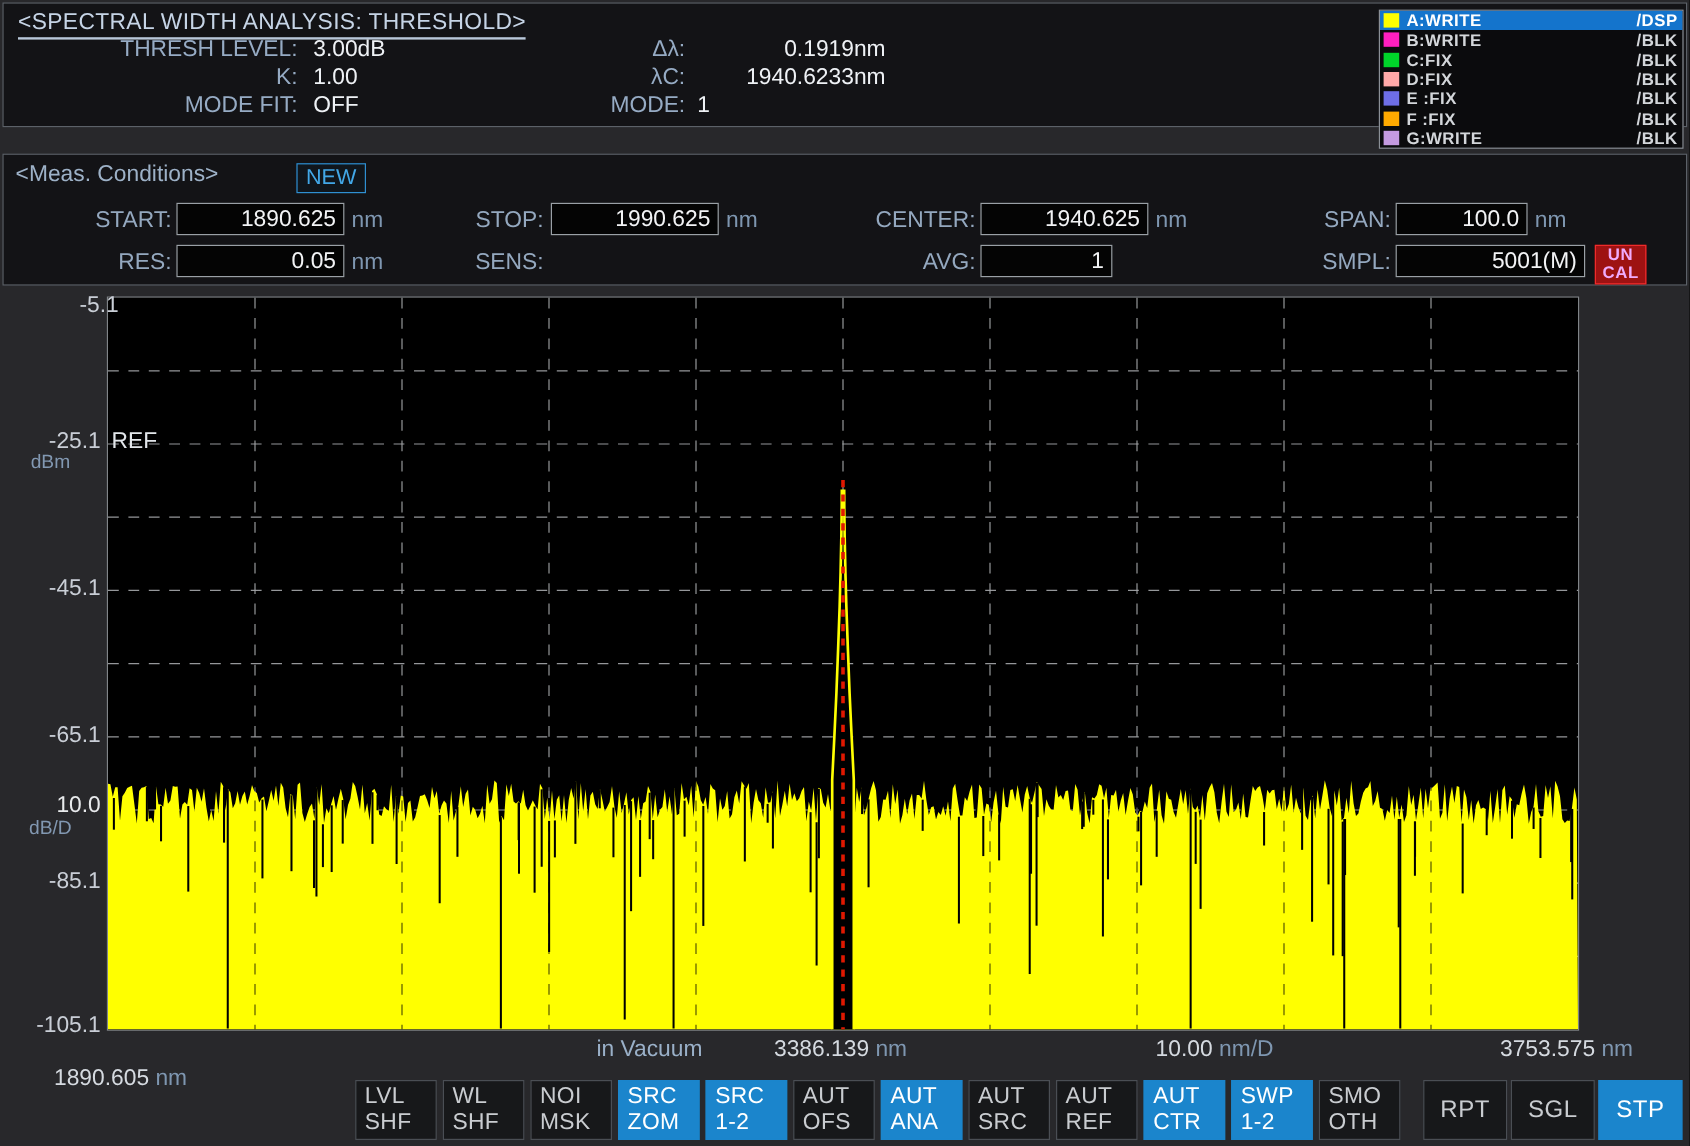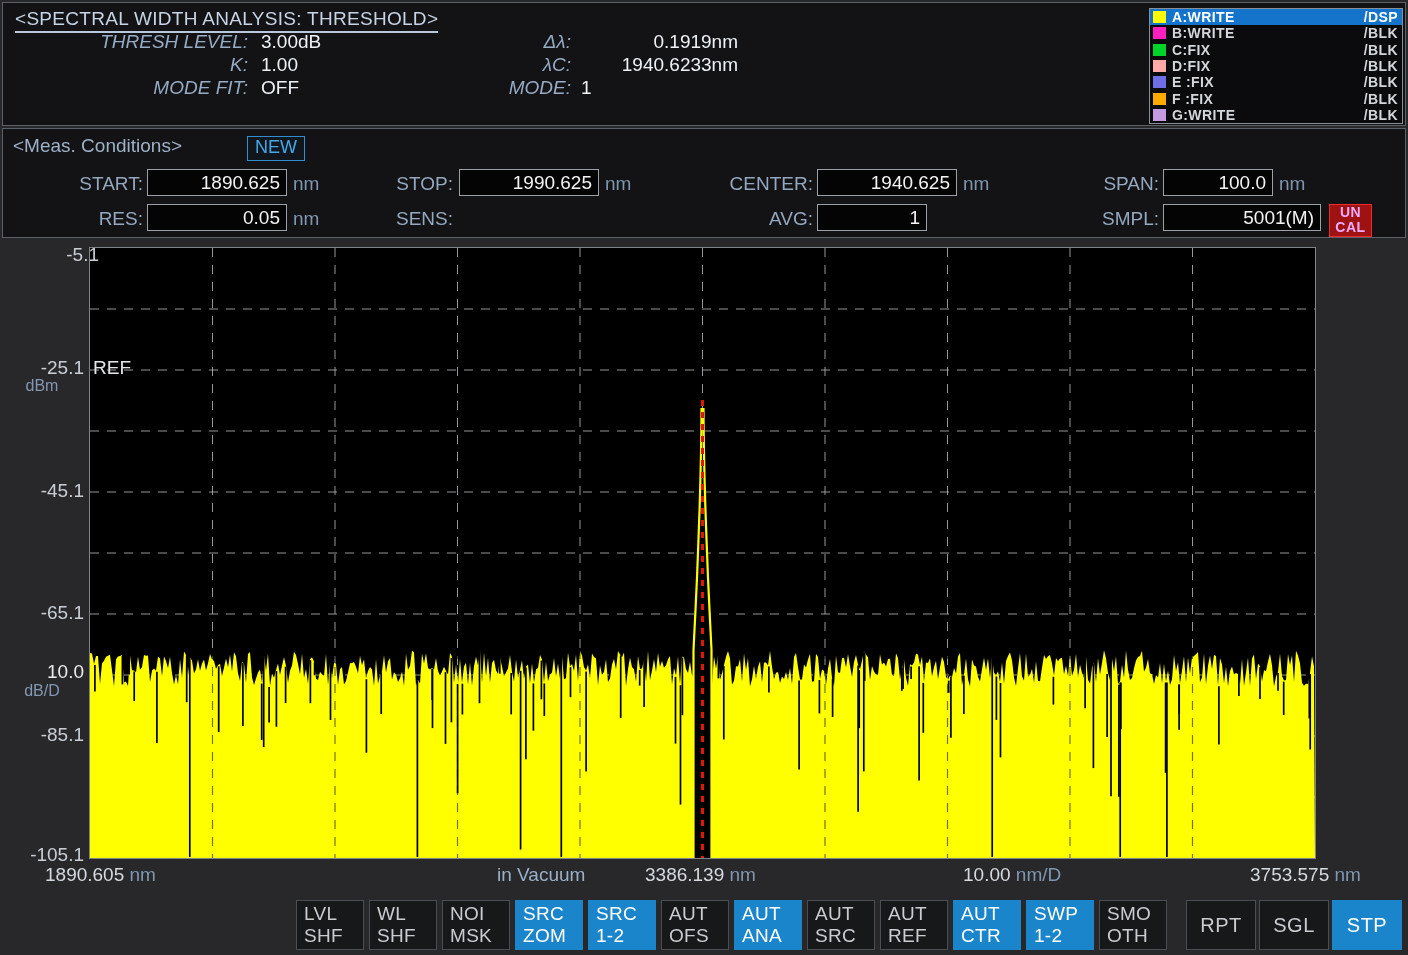--- a/index.html
+++ b/index.html
@@ -3,27 +3,27 @@
 <meta charset="utf-8">
 <style>
   html,body{margin:0;padding:0;background:#0e0e10;}
   .screen{
     position:relative;width:1408px;height:955px;overflow:hidden;
     background:#28282b;font-family:"Liberation Sans", sans-serif;
     -webkit-font-smoothing:antialiased;color:#d8dce2;
   }
   
   .panel{position:absolute;background:#131316;border:1px solid #5c6168;box-sizing:border-box;}
-  #hdr-panel{left:2px;top:2px;width:1404px;height:124px;}
+  #hdr-panel{left:2px;top:2px;width:1404px;height:104px;}
   #cond-panel{left:2px;top:128px;width:1404px;height:110px;}
   .hdr-title{
     position:absolute;left:12px;top:5px;font-size:19px;letter-spacing:.3px;
     color:#c6d4e6;border-bottom:2px solid #b9c8da;padding-bottom:1px;white-space:nowrap;
   }
-  .hlabel{position:absolute;text-align:right;color:#96abc4;font-size:19px;white-space:nowrap;font-style:italic;}
+  .hlabel{position:absolute;text-align:right;color:#96abc4;font-size:19px;white-space:nowrap;}
   .hvalue{position:absolute;color:#eef1f5;font-size:19px;white-space:nowrap;}
   .hvalue.right{text-align:right;}
   
   #trace-panel{
     position:absolute;left:1146px;top:5px;width:254px;height:116px;
     background:#0b0b0d;border:1px solid #8a8f96;box-sizing:border-box;
   }
   .trow{position:relative;height:16.3px;display:flex;align-items:center;font-size:14px;font-weight:600;color:#d3d6da;letter-spacing:.4px;}
   .trow.selected{background:#1474cc;color:#ffffff;}
   .tswatch{width:13px;height:12px;margin:0 6px 0 3px;flex:0 0 auto;}
@@ -297,21 +297,21 @@
   <div class="ytick" style="left:0;top:244px;margin-left:15px;">-5.1</div>
   <div class="ytick" style="left:0;top:357px;">-25.1</div>
   <div class="yunit" style="left:0;top:377px;">dBm</div>
   <div class="ytick" style="left:0;top:480px;">-45.1</div>
   <div class="ytick" style="left:0;top:602px;">-65.1</div>
   <div class="yscale" style="left:0;top:661px;">10.0</div>
   <div class="yunit" style="left:0;top:682px;">dB/D</div>
   <div class="ytick" style="left:0;top:724px;">-85.1</div>
   <div class="ytick" style="left:0;top:844px;">-105.1</div>
 
-  <div class="xlab" style="left:45px;"><span>1890.605</span> <span class="u">nm</span></div>
+  <div class="xlab" style="left:45px;margin-top:24px;"><span>1890.605</span> <span class="u">nm</span></div>
   <div class="xlab dim" style="left:497px;">in Vacuum</div>
   <div class="xlab" style="left:645px;"><span>3386.139</span> <span class="u">nm</span></div>
   <div class="xlab" style="left:963px;"><span>10.00</span> <span class="u">nm/D</span></div>
   <div class="xlab" style="left:1250px;"><span>3753.575</span> <span class="u">nm</span></div>
 
   <div class="sk" style="left:296px;"><span>LVL</span><br><span>SHF</span></div>
   <div class="sk" style="left:369px;"><span>WL</span><br><span>SHF</span></div>
   <div class="sk" style="left:442px;"><span>NOI</span><br><span>MSK</span></div>
   <div class="sk active" style="left:515px;"><span>SRC</span><br><span>ZOM</span></div>
   <div class="sk active" style="left:588px;"><span>SRC</span><br><span>1-2</span></div>

